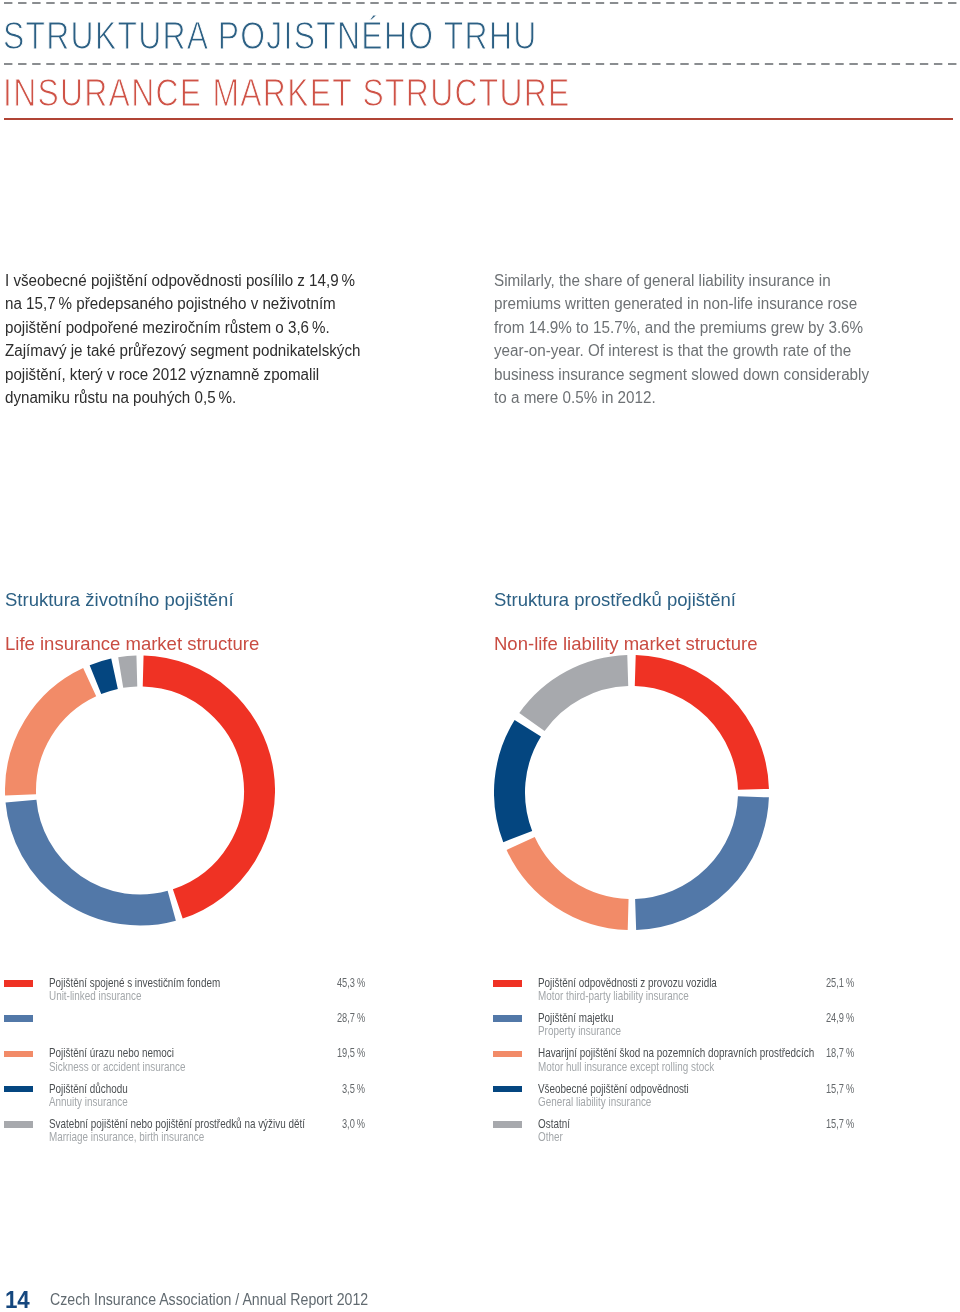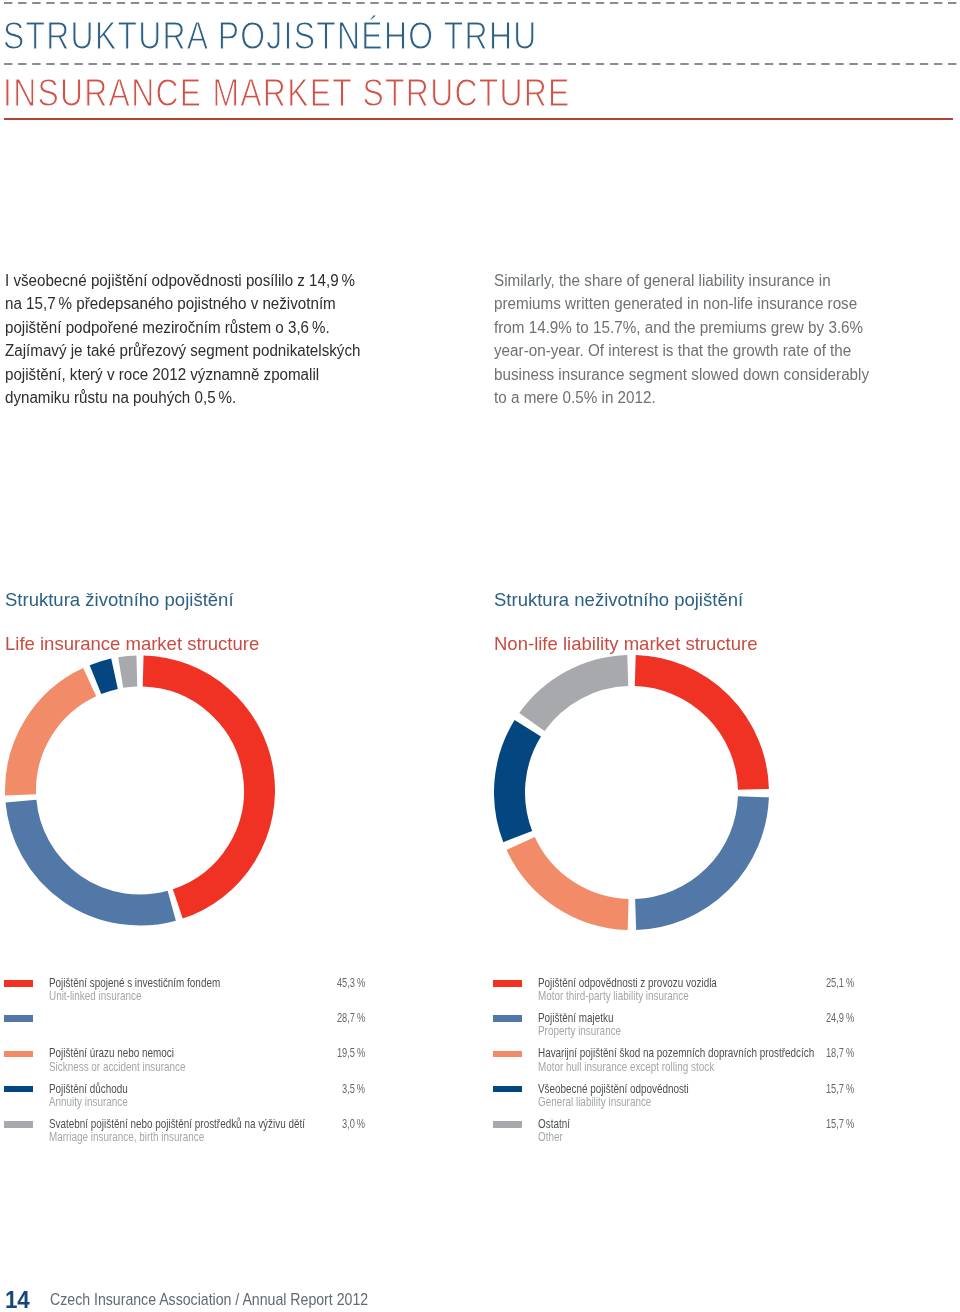--- a/index.html
+++ b/index.html
@@ -98,21 +98,21 @@
       <div class="pline">year-on-year. Of interest is that the growth rate of the</div>
       <div class="pline">business insurance segment slowed down considerably</div>
       <div class="pline">to a mere 0.5% in 2012.</div>
     </div>
 
   <div class="chart-title" id="chart-title-0">
     <span class="cs">Struktura životního pojištění</span>
     <span class="en">Life insurance market structure</span>
   </div>
   <div class="chart-title" id="chart-title-1">
-    <span class="cs">Struktura neživotního pojištění</span>
+    <span class="cs">Struktura prostředků pojištění</span>
     <span class="en">Non-life liability market structure</span>
   </div>
 
   <div class="donut" id="donut-0"><svg width="270" height="271" viewBox="0 0 270 271">
         <path d="M 138.14963522126567 16.041514332497243 A 119.5 119.5 0 0 1 172.78003373797912 248.87071513736322" fill="none" stroke="#ef3224" stroke-width="31"></path>
         <path d="M 166.7534457895811 250.70403066077216 A 119.5 119.5 0 0 1 15.975005598137756 146.1442805128699" fill="none" stroke="#5278a8" stroke-width="31"></path>
         <path d="M 15.579471134395561 139.85744024162534 A 119.5 119.5 0 0 1 84.66672210519225 27.11729318584048" fill="none" stroke="#f28b68" stroke-width="31"></path>
         <path d="M 90.44790669225983 24.61555121705112 A 119.5 119.5 0 0 1 109.52186539490795 18.747635325682538" fill="none" stroke="#044680" stroke-width="31"></path>
         <path d="M 115.70955843949861 17.567269749230007 A 119.5 119.5 0 0 1 131.85036477873416 16.041514332497243" fill="none" stroke="#a7a9ad" stroke-width="31"></path>
       </svg></div>

